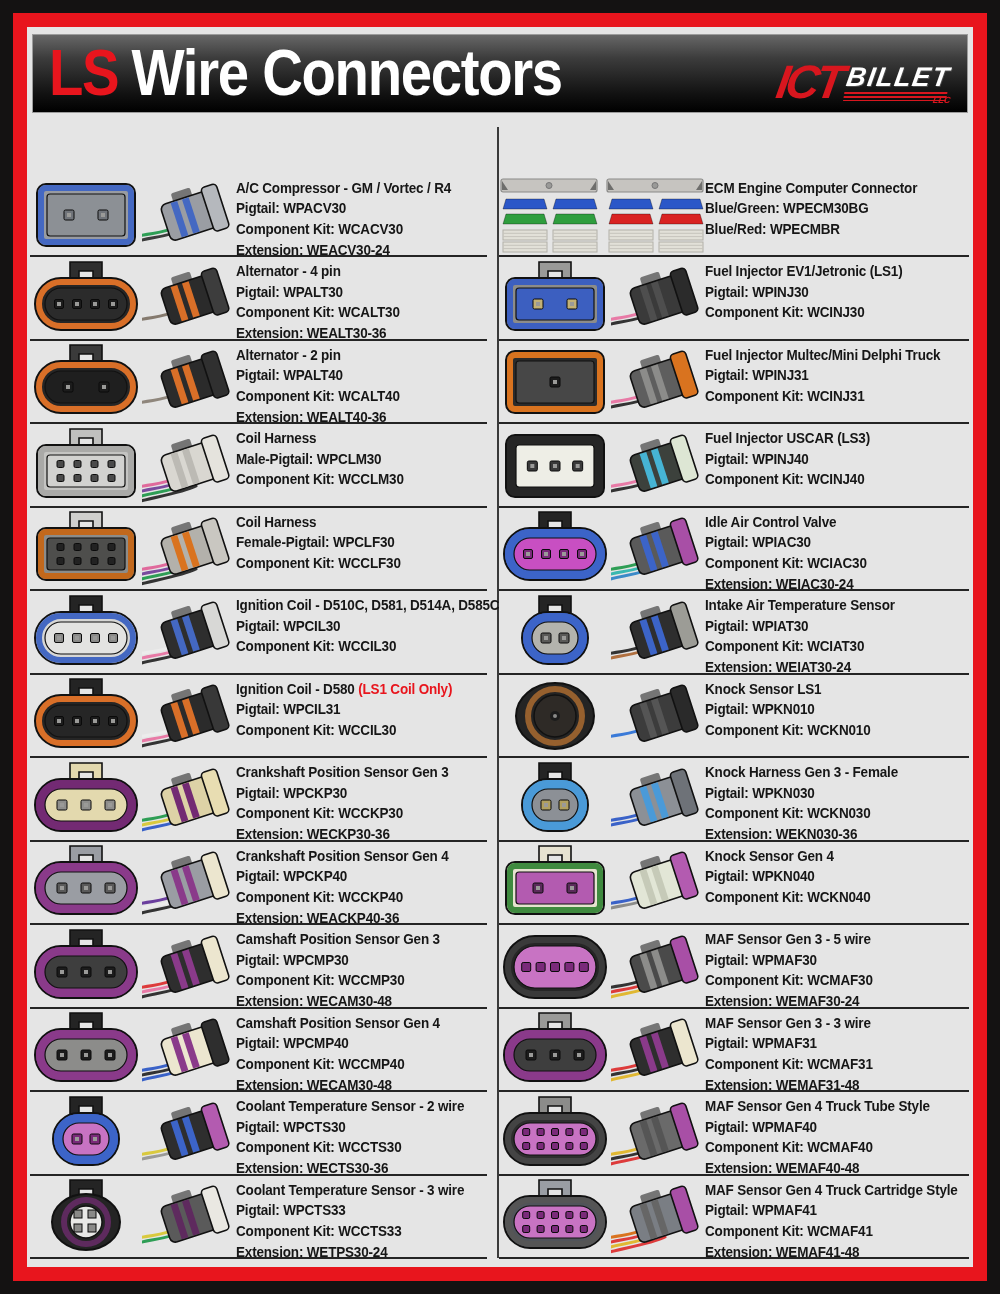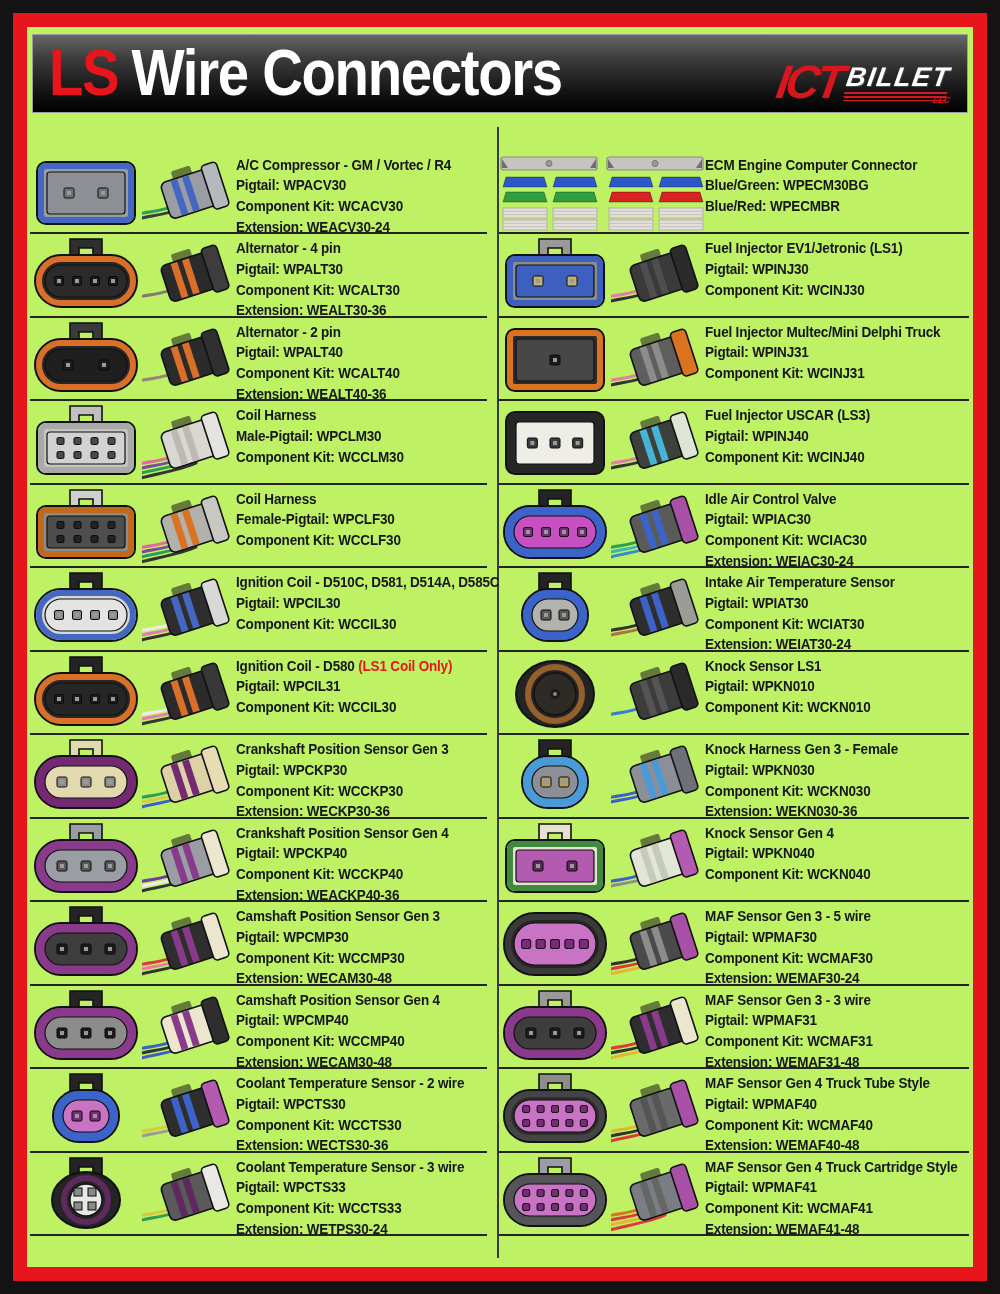--- a/index.html
+++ b/index.html
@@ -1,37 +1,37 @@
 <!DOCTYPE html>
 <html><head>
 <meta charset="utf-8">
 <style>
   html,body{margin:0;padding:0}
   body{width:1000px;height:1294px;position:relative;background:#141212;font-family:"Liberation Sans",sans-serif;overflow:hidden}
   .red-frame{position:absolute;left:13px;top:13px;right:13px;bottom:13px;background:#e8151d}
-  .page{position:absolute;left:27px;top:27px;right:27px;bottom:27px;background:#bef264;overflow:visible}
+  .page{position:absolute;left:27px;top:27px;right:27px;bottom:27px;background:#e5e5e5;overflow:visible}
 
   
   .banner{position:relative;margin:8px 6px 0;height:77px;
     background:linear-gradient(180deg,#676767 0%,#3c3c3c 30%,#121212 76%,#000 100%);
     outline:1.5px solid #9c9c9c}
   .banner-title{position:absolute;left:16px;top:50%;transform:translateY(-52%) scaleX(.88);transform-origin:0 50%;
     font-weight:bold;font-size:64px;color:#fff;white-space:nowrap;letter-spacing:-1.5px}
   .banner-title .ls{color:#e8151d;margin-right:15px}
   .logo{position:absolute;right:18px;bottom:11px;display:flex;align-items:flex-end;transform:skewX(-9deg)}
   .logo-ict{font-size:47px;font-weight:bold;font-style:italic;color:#d8161e;letter-spacing:-4px;line-height:.78}
   .logo-right{display:flex;flex-direction:column;margin-left:5px}
   .logo-billet{font-size:27px;font-weight:bold;font-style:italic;color:#fff;letter-spacing:1.5px;line-height:.9;
     text-shadow:1px 1px 0 #4a4a4a}
   .logo-stripes{position:relative;height:9px;margin-top:2px;
     background:repeating-linear-gradient(180deg,#d8161e 0 1.8px,transparent 1.8px 4.2px)}
   .logo-llc{position:absolute;right:-4px;bottom:-4px;font-size:9px;font-weight:bold;font-style:italic;color:#d8161e}
 
   
-  .content{display:flex;margin:15px 3px 0;position:relative;align-items:center}
+  .content{display:flex;margin:15px 3px 0;position:relative;align-items:flex-end}
   .col{width:467px}
   .col.right{width:470px;}
   .vdiv{width:2px;background:#3a3a3a;height:1131px;flex:none}
 
   .row{height:83.5px;position:relative;display:flex;box-sizing:border-box}
   .row::after{content:"";position:absolute;bottom:-1px;height:2px;background:#242424;left:0;right:10px}
   .col.right .row::after{left:0;right:0}
 
   .imgs{width:206px;flex:none;display:flex;align-items:center;gap:0}
   .text{flex:1;padding-top:5px;transform:scaleX(.87);transform-origin:0 0;white-space:nowrap}

